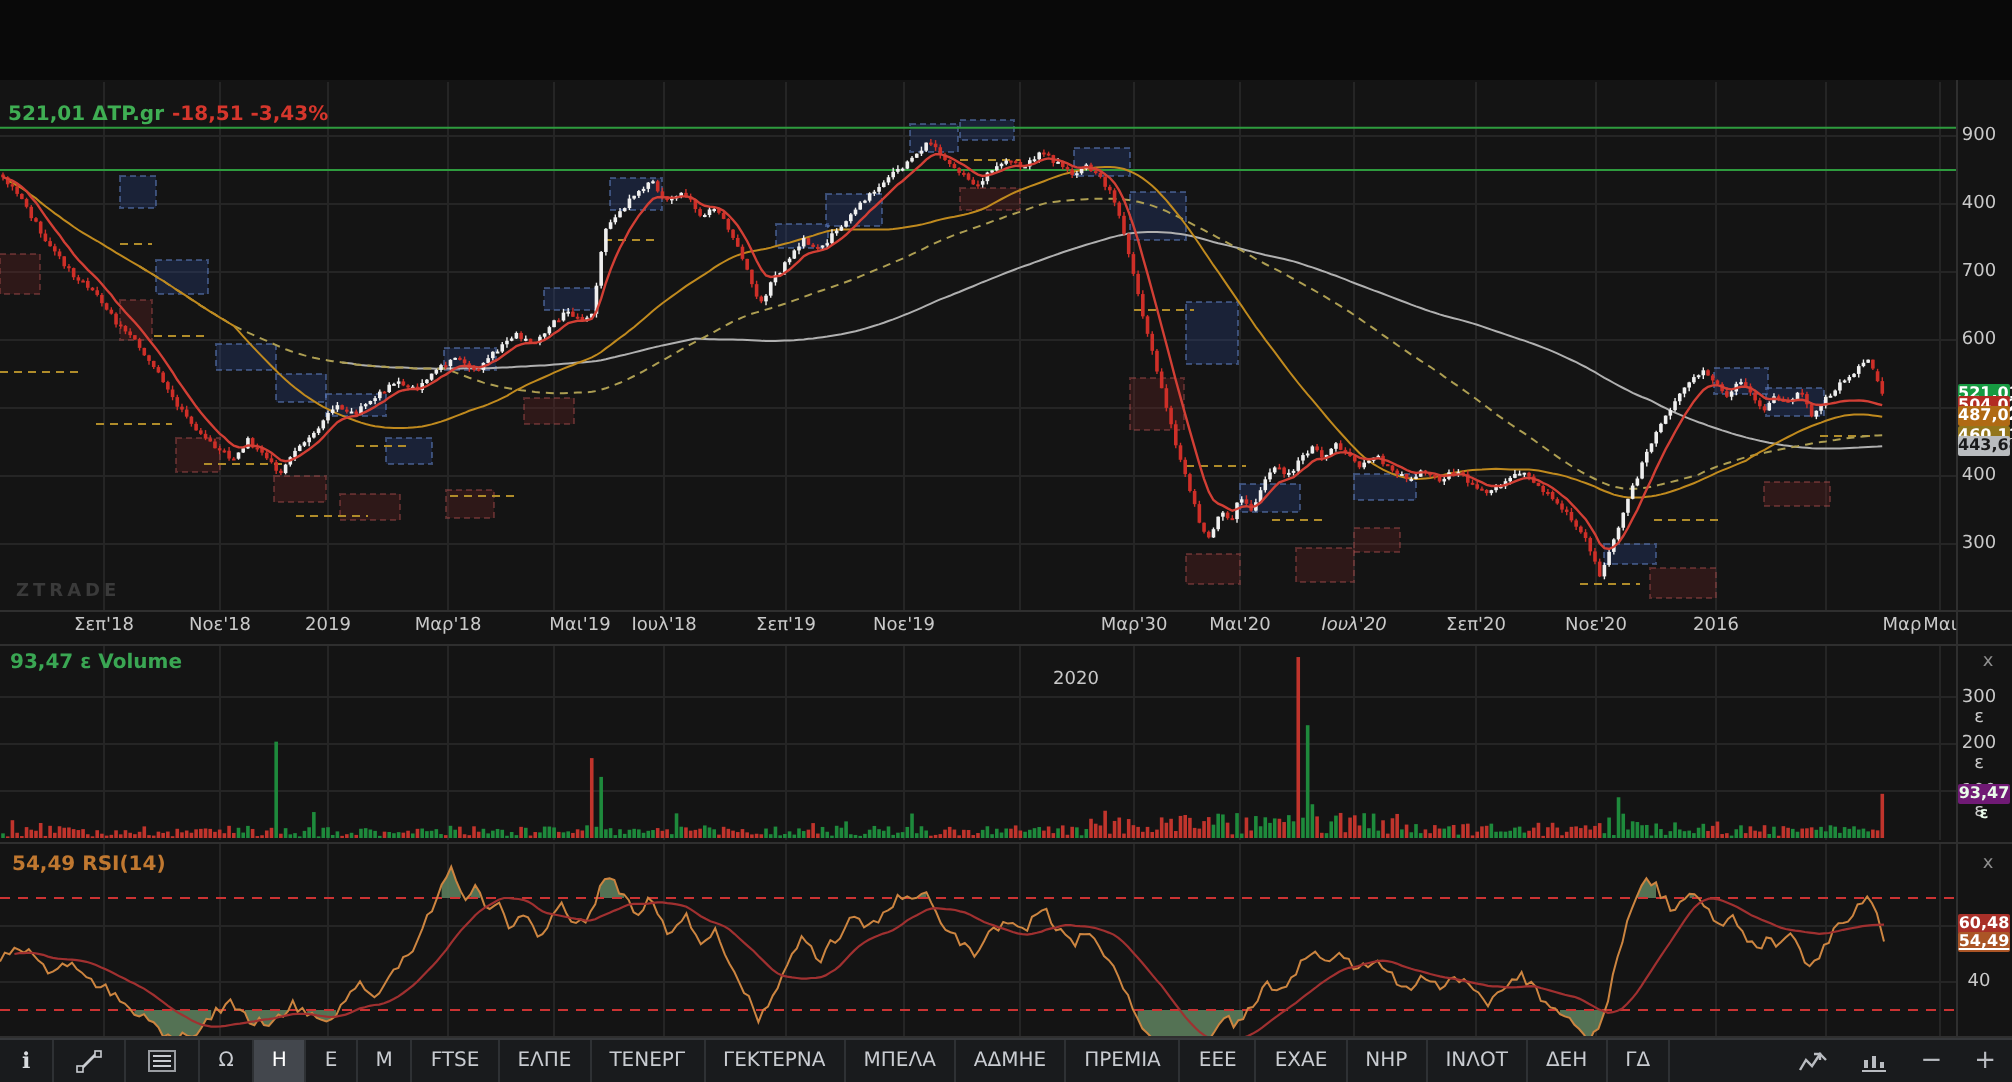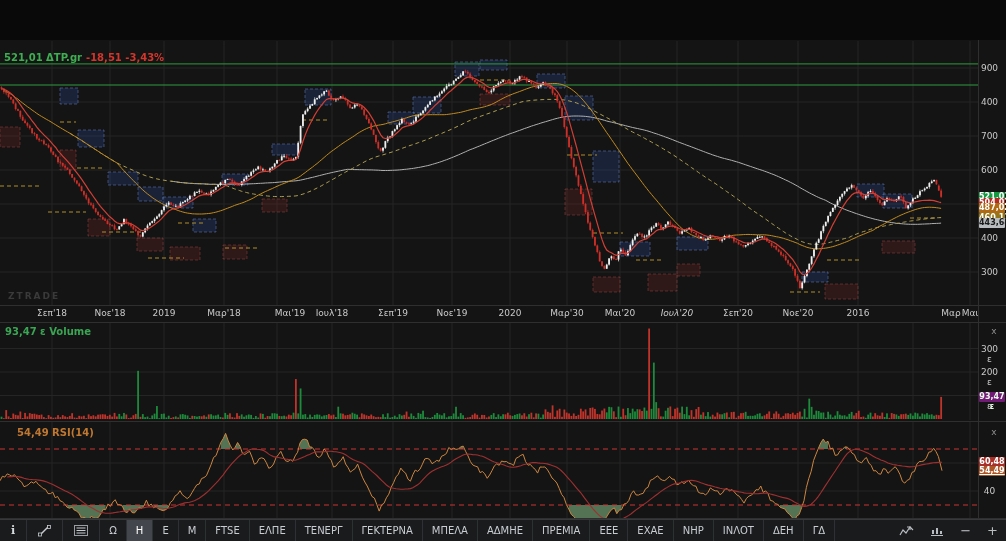--- a/index.html
+++ b/index.html
@@ -6,21 +6,21 @@
   #app{position:relative;width:1006px;height:541px;background:#141414;overflow:hidden;
        font-family:"DejaVu Sans","Liberation Sans",sans-serif;-webkit-font-smoothing:none;}
   #chart{position:absolute;left:0;top:0;}
   .lbl{position:absolute;white-space:nowrap;}
   .ticker{left:4px;top:52px;font-size:10px;font-weight:700;}
   .tk-main{color:#3fae53;}
   .tk-chg{color:#d5362c;margin-left:4px;}
   .watermark{left:8px;top:291px;font-size:9px;font-weight:700;color:#3a3a3a;letter-spacing:2px;}
   .pane-label{font-size:10px;font-weight:700;}
   .vol-label{left:5px;top:326px;color:#3aa653;}
-  .rsi-label{left:17px;top:427px;color:#c07830;}
+  .rsi-label{left:6px;top:427px;color:#c07830;}
   .close-x{position:absolute;left:988px;width:12px;height:11px;color:#8f8f8f;font-size:9px;
            line-height:11px;text-align:center;cursor:pointer;}
   .ytick{position:absolute;left:978px;width:25px;text-align:center;font-size:9px;color:#c9c9c9;padding-right:2px;box-sizing:border-box;}
   .dtick{position:absolute;top:308px;width:54px;text-align:center;font-size:9px;color:#c9c9c9;}
   .tag{position:absolute;left:979px;width:26px;height:10px;line-height:10px;font-size:8px;
        font-weight:700;text-align:center;border-radius:1px;}
   #toolbar{position:absolute;left:0;top:519px;width:1006px;height:22px;background:#191b1d;
            border-top:1px solid #36383b;display:flex;align-items:stretch;box-sizing:border-box;}
   .tb-btn{display:flex;align-items:center;justify-content:center;padding:0 9px;
           border-right:1px solid #2e3134;color:#c9ccd1;font-size:10px;cursor:pointer;}
@@ -1475,21 +1475,21 @@
     <div class="ytick" style="top: 458px;">60</div>
     <div class="ytick" style="top: 486px;">40</div>
     <div class="dtick" style="left: 25px;">Σεπ'18</div>
     <div class="dtick" style="left: 83px;">Νοε'18</div>
     <div class="dtick" style="left: 137px;">2019</div>
     <div class="dtick" style="left: 197px;">Μαρ'18</div>
     <div class="dtick" style="left: 263px;">Μαι'19</div>
     <div class="dtick" style="left: 305px;">Ιουλ'18</div>
     <div class="dtick" style="left: 366px;">Σεπ'19</div>
     <div class="dtick" style="left: 425px;">Νοε'19</div>
-    <div class="dtick" style="left: 483px;">2020</div>
+    <div class="dtick" style="left: 511px; margin-top: 27px;">2020</div>
     <div class="dtick" style="left: 540px;">Μαρ'30</div>
     <div class="dtick" style="left: 593px;">Μαι'20</div>
     <div class="dtick" style="left: 650px; font-style: italic;">Ιουλ'20</div>
     <div class="dtick" style="left: 711px;">Σεπ'20</div>
     <div class="dtick" style="left: 771px;">Νοε'20</div>
     <div class="dtick" style="left: 831px;">2016</div>
     <div class="dtick" style="left: 924px;">Μαρ</div>
     <div class="dtick" style="left: 943px;">Μαι</div>
     <div class="tag" style="top: 191.857px; background: rgb(22, 154, 65); color: rgb(255, 255, 255);">521,01</div>
     <div class="tag" style="top: 197.633px; background: rgb(178, 43, 34); color: rgb(255, 255, 255);">504,02</div>

